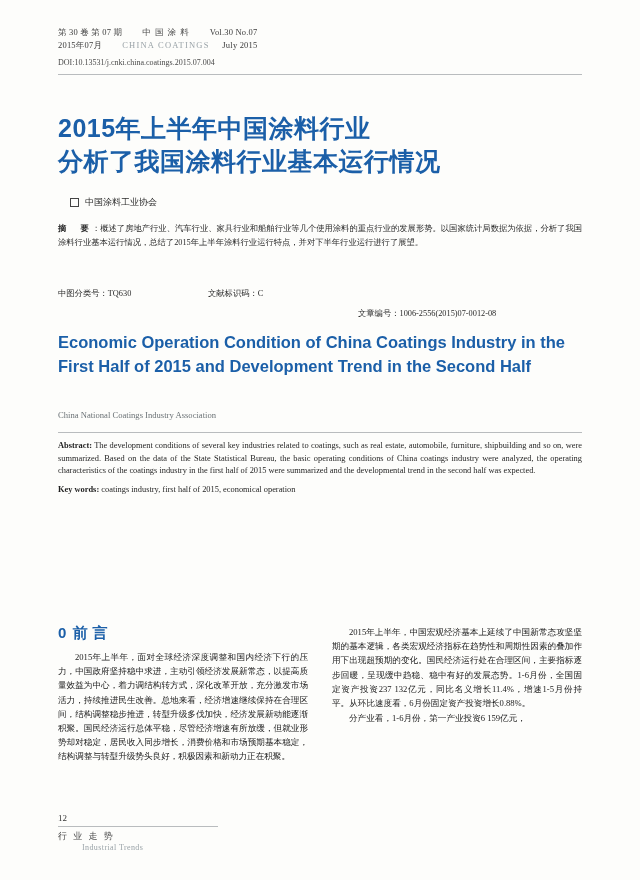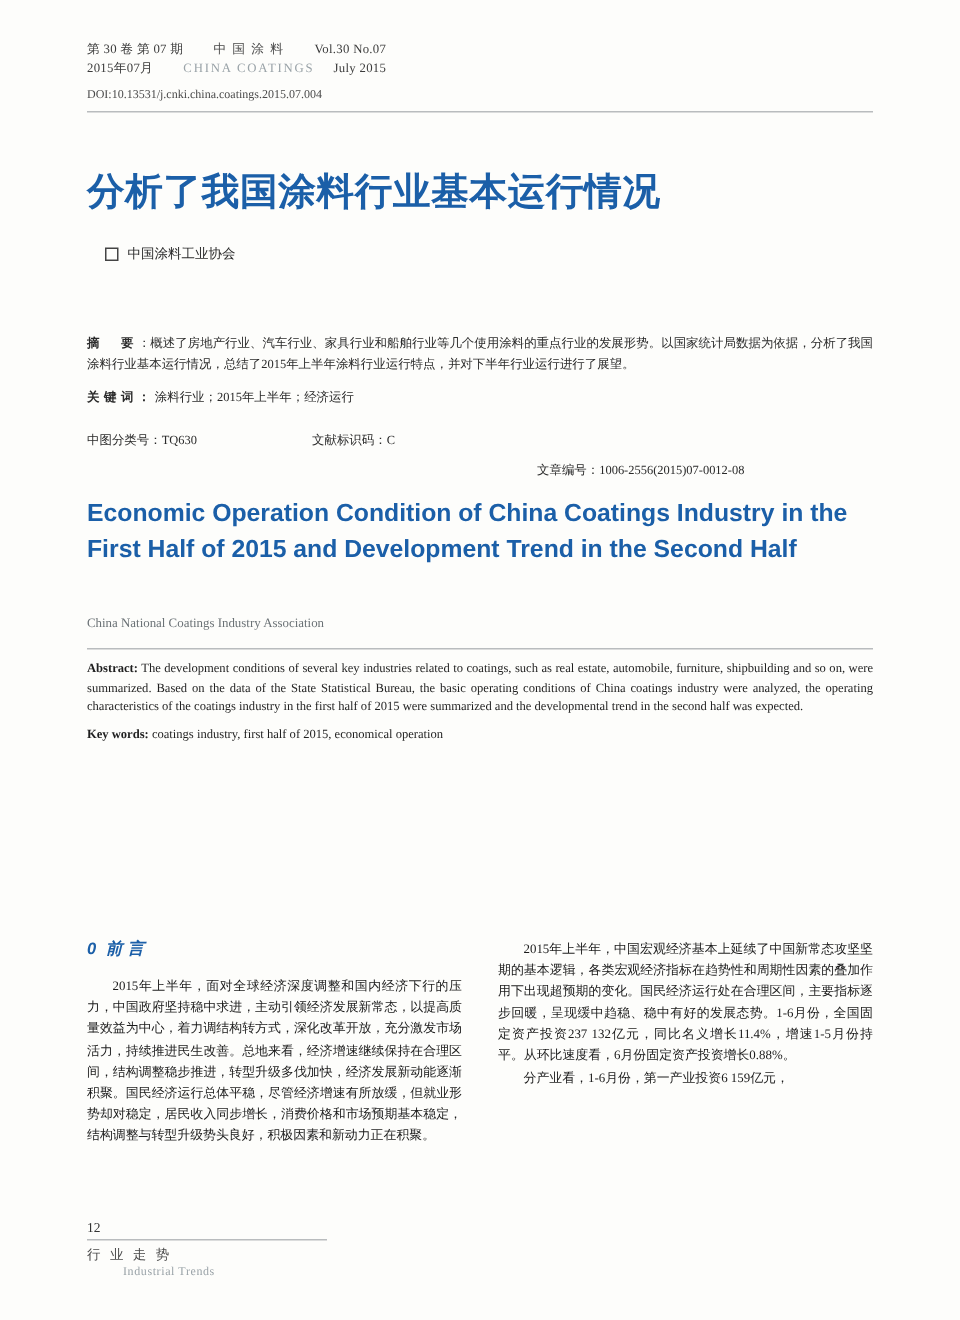--- a/index.html
+++ b/index.html
@@ -188,25 +188,24 @@
     width: 252px;
     font-size: 8.6px;
     line-height: 14.2px;
     text-align: justify;
     color: #1a1a1a;
   }
   .sec-h {
     font-family: "Liberation Sans", sans-serif;
     font-weight: bold;
     color: #1b5fa8;
-    font-size: 11px;
+    font-size: 15px;
     line-height: 16px;
     margin-bottom: 9px;
     letter-spacing: 0.3px;
-    font-style: italic;
   }
   .sec-h .num { margin-right: 6px; }
   .p { text-indent: 17px; margin: 0 0 1px 0; }
   
   .footer {
     position: absolute;
     left: 58px;
     bottom: 28px;
     width: 160px;
   }
@@ -251,32 +250,30 @@
       <div class="header-right">
         <div>Vol.30   No.07</div>
         <div>July  2015</div>
       </div>
     </div>
     <div class="doi">DOI:10.13531/j.cnki.china.coatings.2015.07.004</div>
   </div>
   <div class="header-rule"></div>
 
   <div class="title-block">
+    <div class="cn-title">2015年上半年中国涂料行业</div>
     <div class="cn-title">分析了我国涂料行业基本运行情况</div>
     <div class="author-line">
       <span class="author-box"></span>
       <span>中国涂料工业协会</span>
     </div>
   </div>
 
   <div class="abs-cn">
     <span class="lbl">摘　要</span><span>：概述了房地产行业、汽车行业、家具行业和船舶行业等几个使用涂料的重点行业的发展形势。以国家统计局数据为依据，分析了我国涂料行业基本运行情况，总结了2015年上半年涂料行业运行特点，并对下半年行业运行进行了展望。</span>
-    <div class="kw-cn">
-      <span class="lbl">关键词：</span><span>涂料行业；2015年上半年；经济运行</span>
-    </div>
   </div>
 
   <div class="codes">
     <div class="c1">中图分类号：TQ630</div>
     <div class="c2">文献标识码：C</div>
     <div class="c3">文章编号：1006-2556(2015)07-0012-08</div>
   </div>
 
   <div class="en-title">Economic Operation Condition of China Coatings Industry in the First Half of 2015 and Development Trend in the Second Half</div>
   <div class="en-author">China National Coatings Industry Association</div>

